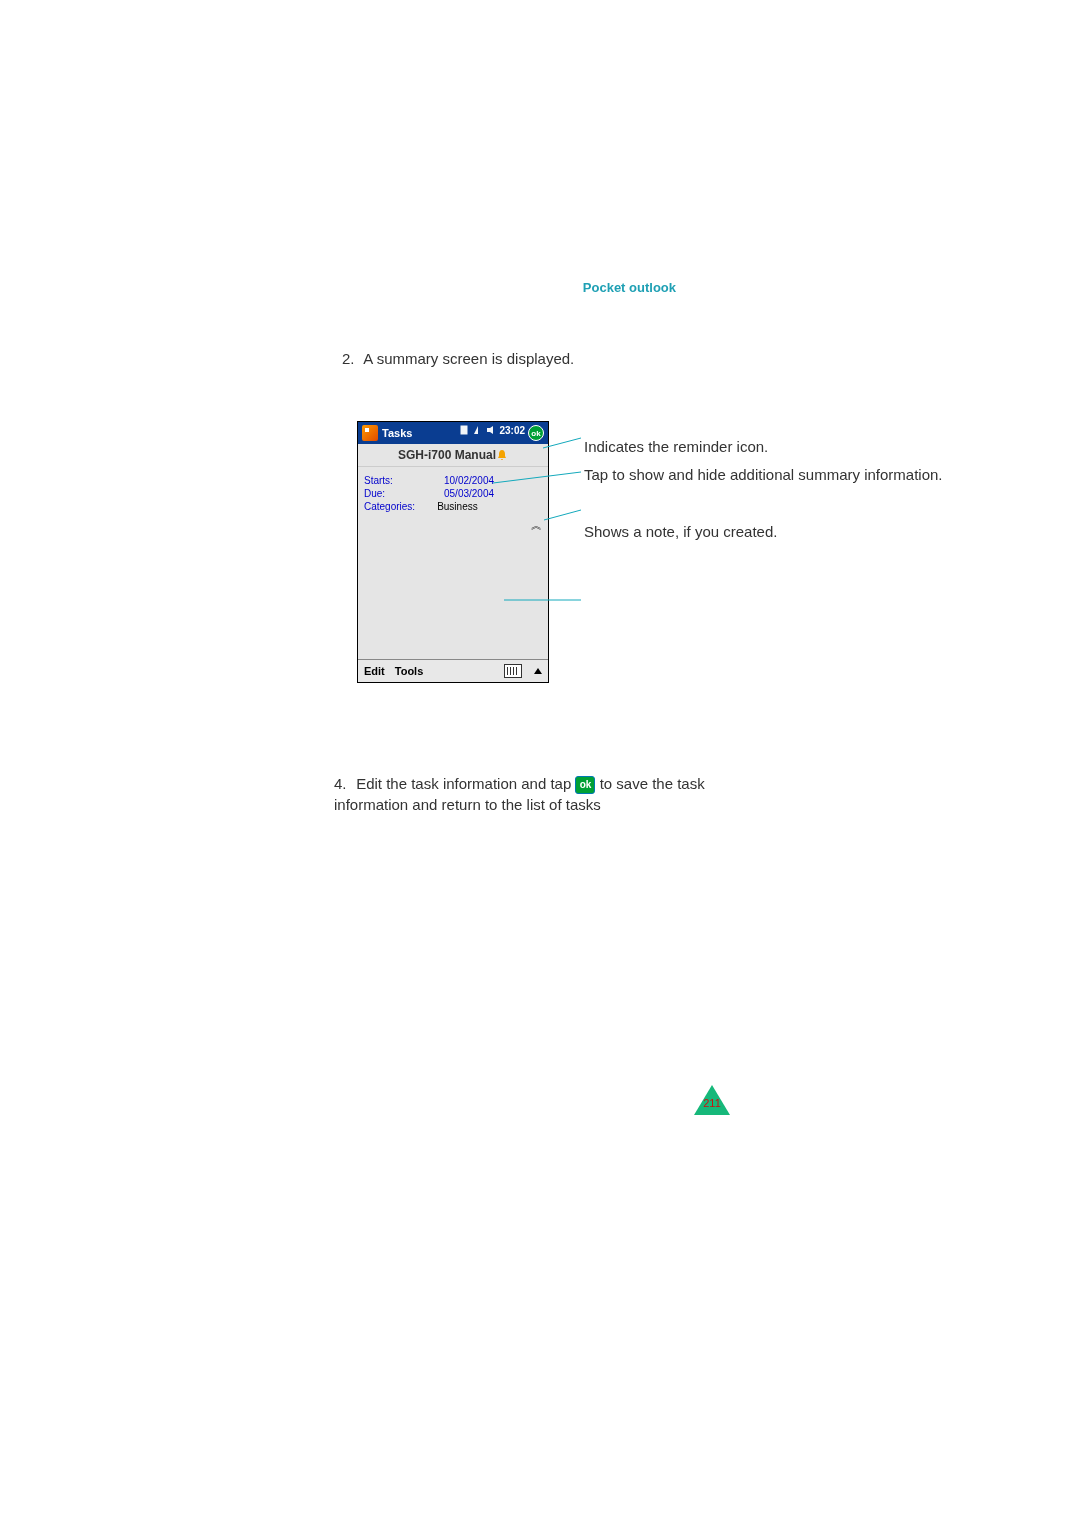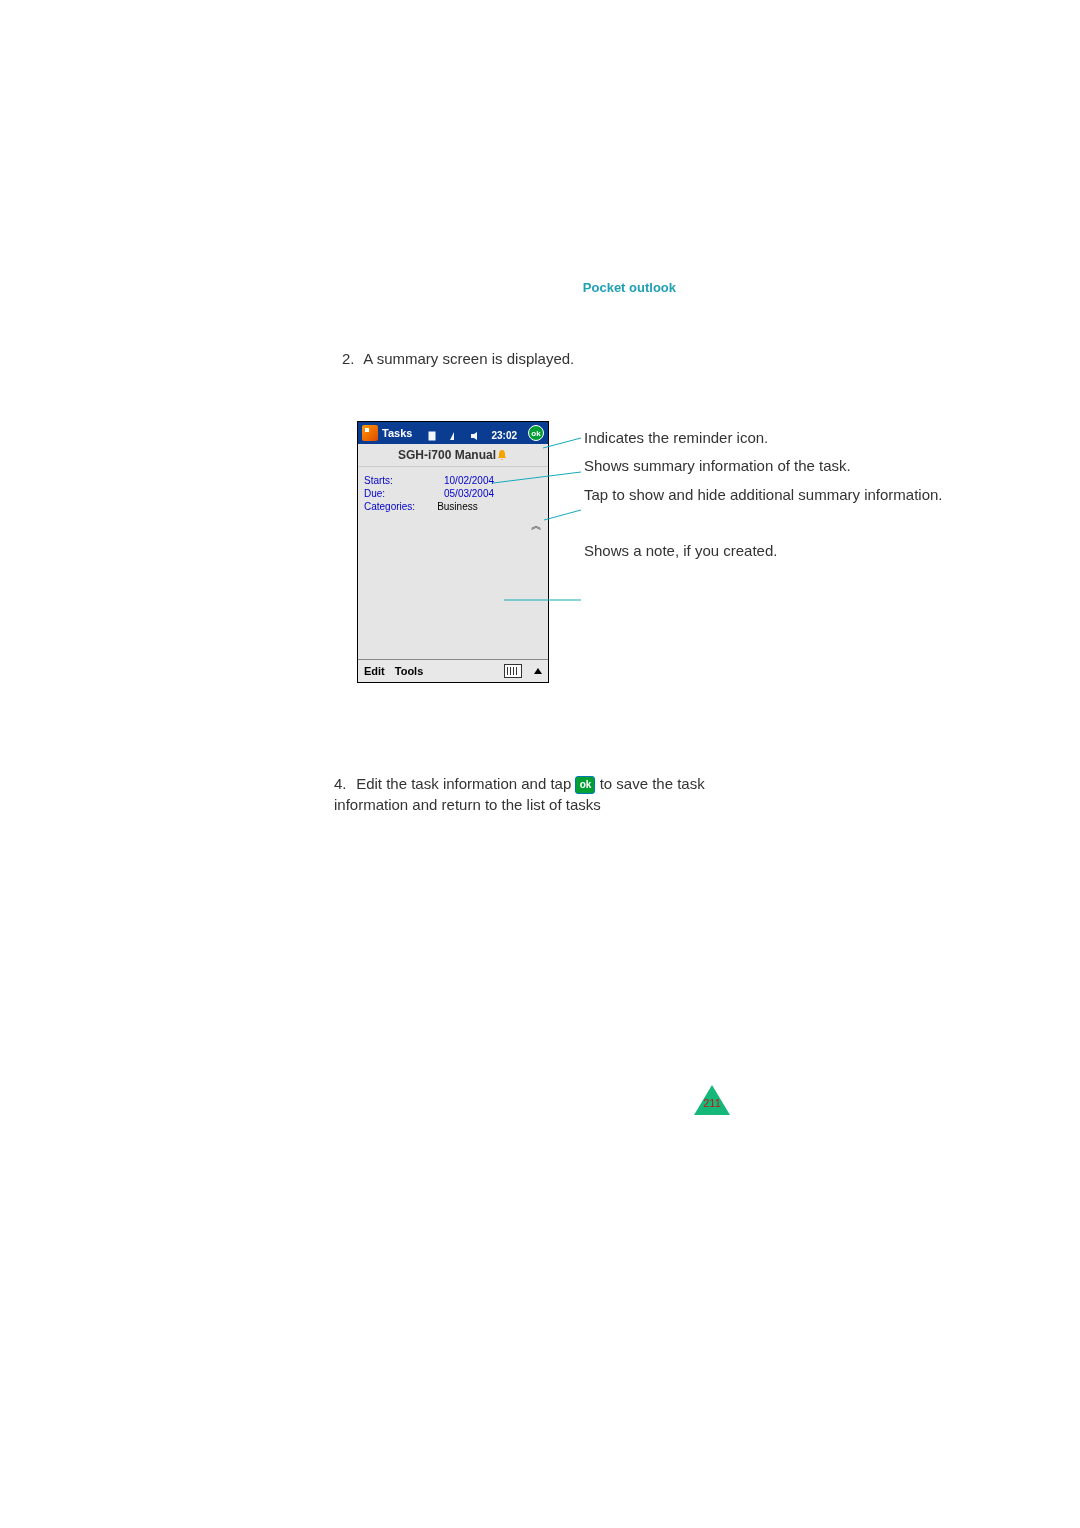--- a/index.html
+++ b/index.html
@@ -6,21 +6,21 @@
   .page{width:1012px;height:1528px;position:relative;margin:0 auto;background:#fff}
   .header-label{position:absolute;right:370px;top:280px;color:#1fa0b4;font-size:13px;font-weight:bold}
   .step{position:absolute;font-size:15px;color:#333;line-height:1.4}
   .step .num{display:inline-block;width:18px}
   .step b{font-weight:bold}
   .imgwrap{position:absolute;left:323px;top:421px;width:190px;height:260px;border:1px solid #000;background:#e5e5e5}
   .titlebar{height:22px;background:#0a3d91;display:flex;align-items:center;padding:0 4px;color:#fff;font-size:11px;font-weight:bold}
   .start-icon{width:16px;height:16px;background:linear-gradient(135deg,#ff9a00,#e04a00);border-radius:2px;margin-right:4px;position:relative}
   .start-icon::after{content:"";position:absolute;left:3px;top:3px;width:4px;height:4px;background:#fff}
   .title-text{flex:1}
-  .tray{display:flex;align-items:flex-end;gap:11px;font-size:10px}
+  .tray{display:flex;align-items:flex-start;gap:3px;font-size:10px}
   .tray .ico{width:10px;height:10px;opacity:.95}
   .ok{width:14px;height:14px;border-radius:50%;background:#00a035;color:#fff;font-size:8px;font-weight:bold;display:flex;align-items:center;justify-content:center;border:1px solid #fff}
   .tasktitle{font-size:12px;font-weight:bold;padding:4px 6px;border-bottom:1px solid #ccc;display:flex;align-items:center;justify-content:center}
   .bell{width:12px;height:12px;color:#f5a300;position:relative}
   .bell svg{width:12px;height:12px}
   .body{padding:8px 6px;font-size:10px;color:#0000cc}
   .body .row{display:flex;gap:20px;margin-bottom:2px}
   .body .lbl{color:#0000cc;width:60px}
   .body .val{color:#0000cc}
   .body .cat{margin-top:2px}
@@ -93,22 +93,21 @@
     <div class="footer">
       <span>Edit</span>
       <span>Tools</span>
       <span class="sp"></span>
       <span class="kbd"></span>
       <span class="up"></span>
     </div>
   </div>
 
   <div class="callouts">
-    <div class="c" style="margin-top:7px">Indicates the reminder icon.</div>
-    <div class="c" style="margin-top:0">Shows summary information of the task.</div>
+    <div class="c" style="margin-top:16px">Indicates the reminder icon.</div>
     <div class="c" style="margin-top:0">Tap to show and hide additional summary information.</div>
     <div class="c" style="margin-top:36px">Shows a note, if you created.</div>
   </div>
 
   <svg width="1080" height="1528" style="position:absolute;left:0;top:0">
     <line x1="509" y1="448" x2="547" y2="438" stroke="#14a9bc" stroke-width="1"></line>
     <line x1="459" y1="483" x2="547" y2="472" stroke="#14a9bc" stroke-width="1"></line>
     <line x1="510" y1="520" x2="547" y2="510" stroke="#14a9bc" stroke-width="1"></line>
     <line x1="470" y1="600" x2="547" y2="600" stroke="#14a9bc" stroke-width="1"></line>
   </svg>

